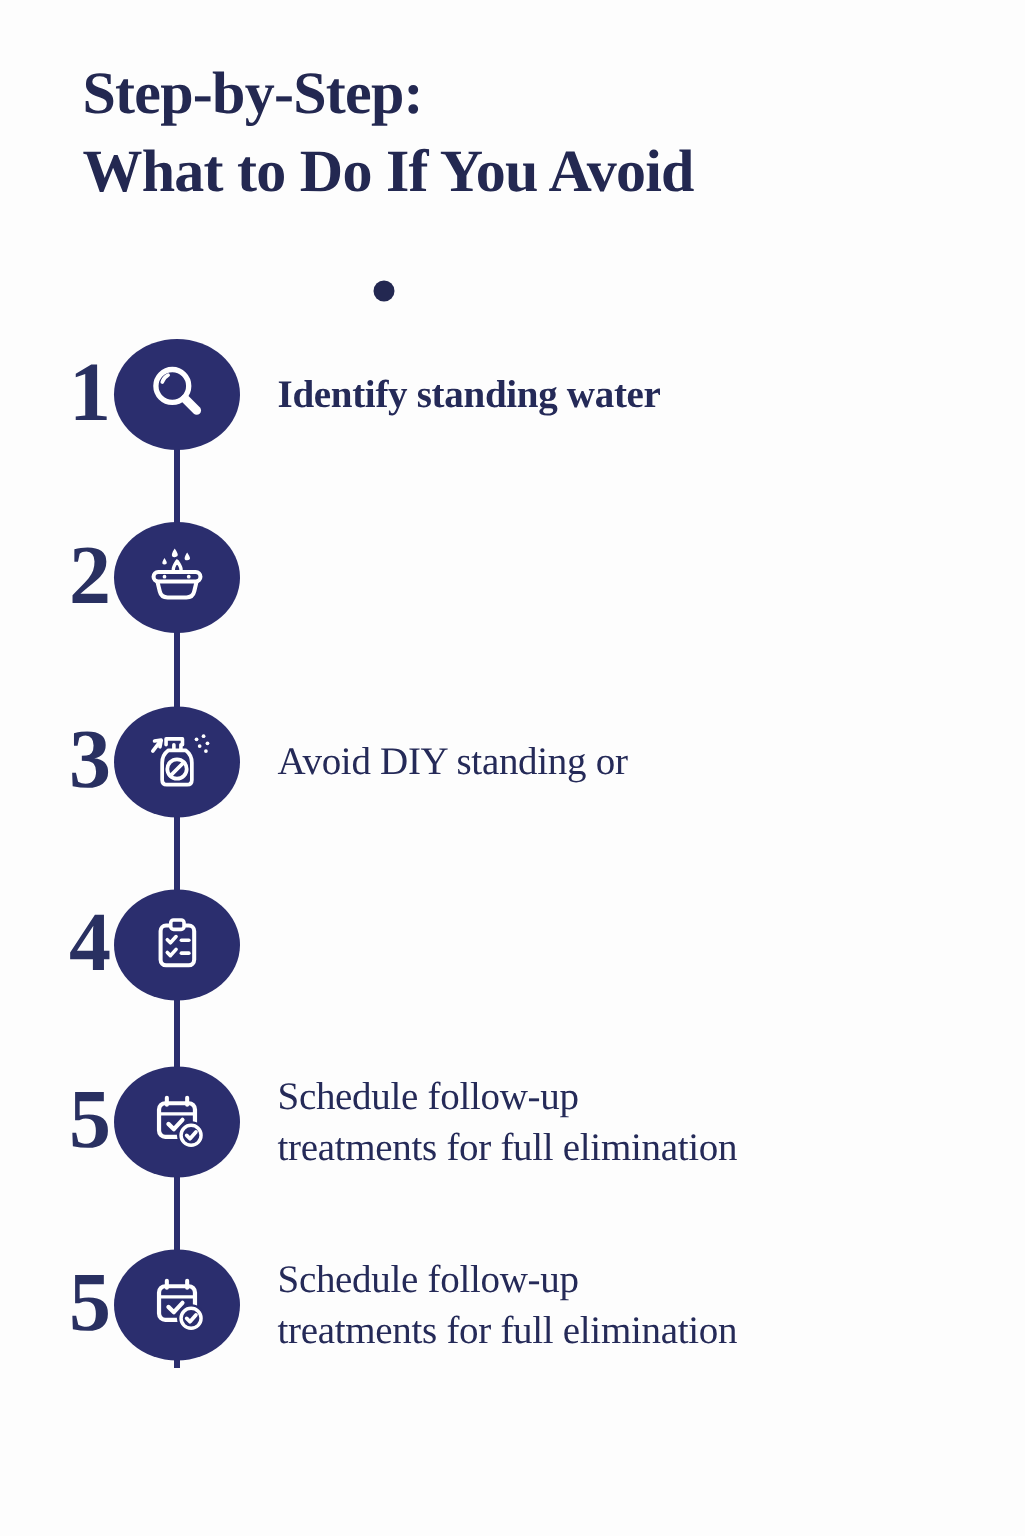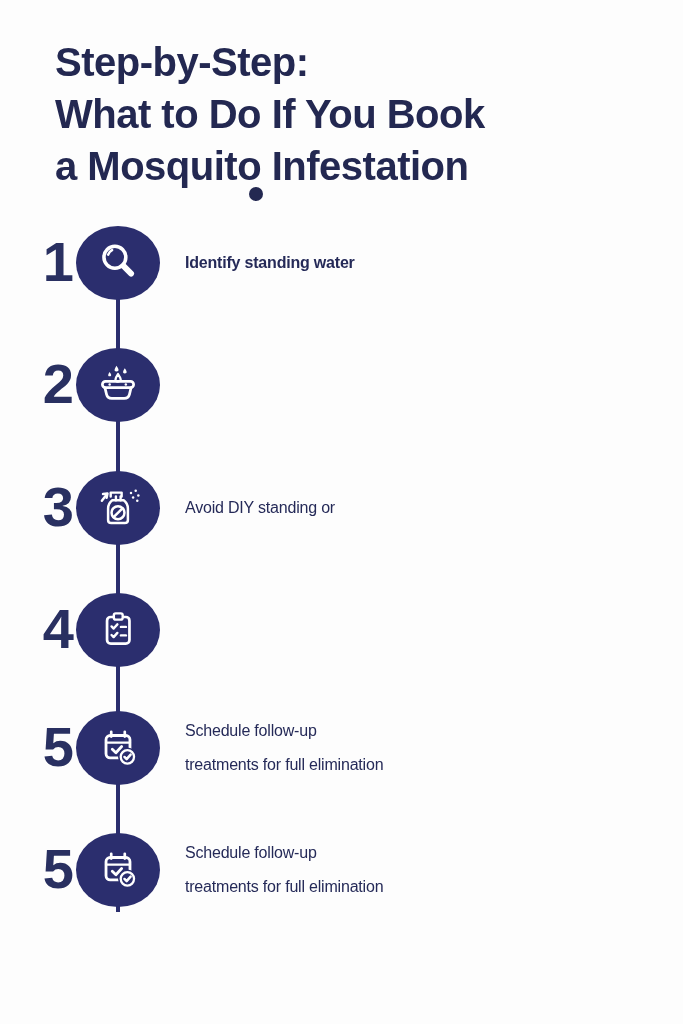--- a/index.html
+++ b/index.html
@@ -3,21 +3,21 @@
 <meta charset="utf-8">
 <style>
   html,body{margin:0;padding:0;}
   body{
     width:683px;height:1024px;
     background:#fdfdfd;
     font-family:"Liberation Sans", sans-serif;
     position:relative;
     overflow:hidden;
   }
-  .page{position:absolute;inset:0;}
+  .page{position:absolute;inset:0;font-family:Liberation Serif, serif;}
 
   
   .title{
     position:absolute;left:55px;top:36px;
     font-size:40px;line-height:52px;font-weight:800;
     color:#232851;letter-spacing:-0.5px;
   }
   .title div{white-space:nowrap;}
   .title-dot{
     position:absolute;left:249px;top:187px;
@@ -50,36 +50,35 @@
   }
   .step-circle{
     position:absolute;left:76px;top:0;
     width:84px;height:74px;border-radius:50%;
     background:#2b2e6e;
     display:flex;align-items:center;justify-content:center;
   }
   .step-circle svg{width:50px;height:50px;display:block;}
   .step-text{
     position:absolute;left:185px;top:50%;transform:translateY(-50%);
-    color:#252a58;font-size:16px;line-height:34px;font-weight:500;
+    color:#252a58;font-size:26px;line-height:34px;font-weight:500;
     letter-spacing:-0.2px;white-space:nowrap;
   }
   .step-text .l1.bold{font-weight:700;}
 
   .ic{fill:none;stroke:#ffffff;stroke-linecap:round;stroke-linejoin:round;}
 </style>
 </head>
 <body>
 
 <div class="page">
 
   <div class="title">
     <div>Step-by-Step:</div>
-    <div>What to Do If You Book</div>
-    <div>a Mosquito Infestation</div>
+    <div>What to Do If You Avoid</div>
   </div>
   <div class="title-dot"></div>
 
   <div class="timeline-line"></div>
 
   <div class="step step-1">
     <div class="step-number">1</div>
     <div class="step-circle">
       <span>
         <svg viewBox="0 0 48 48" class="ic">

